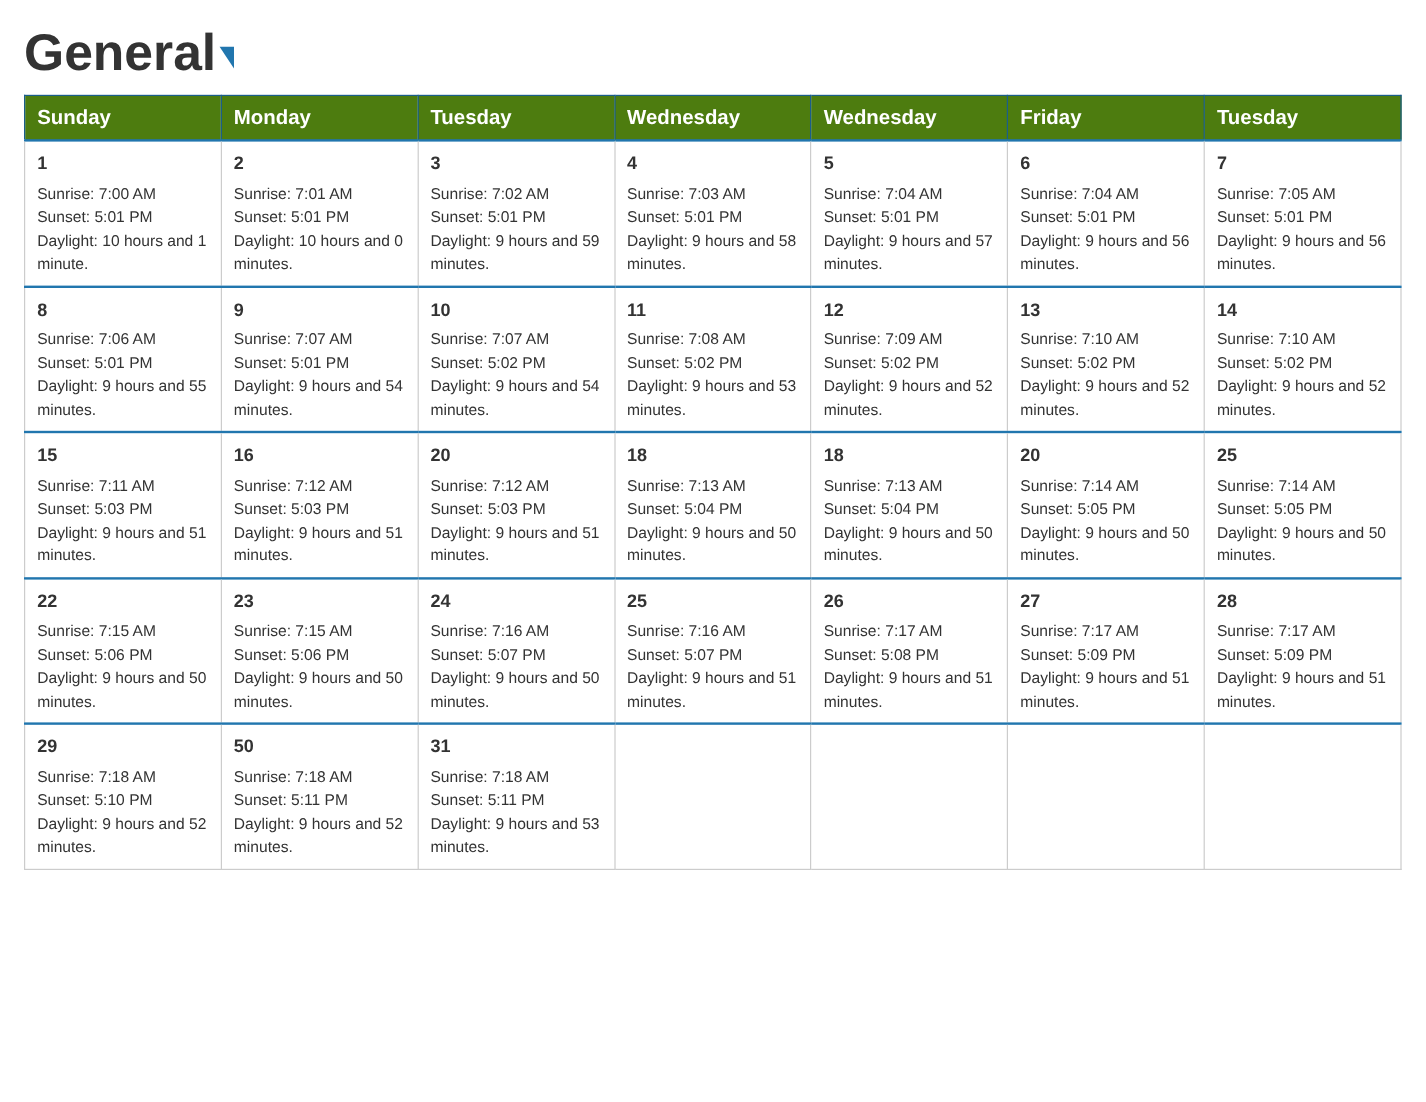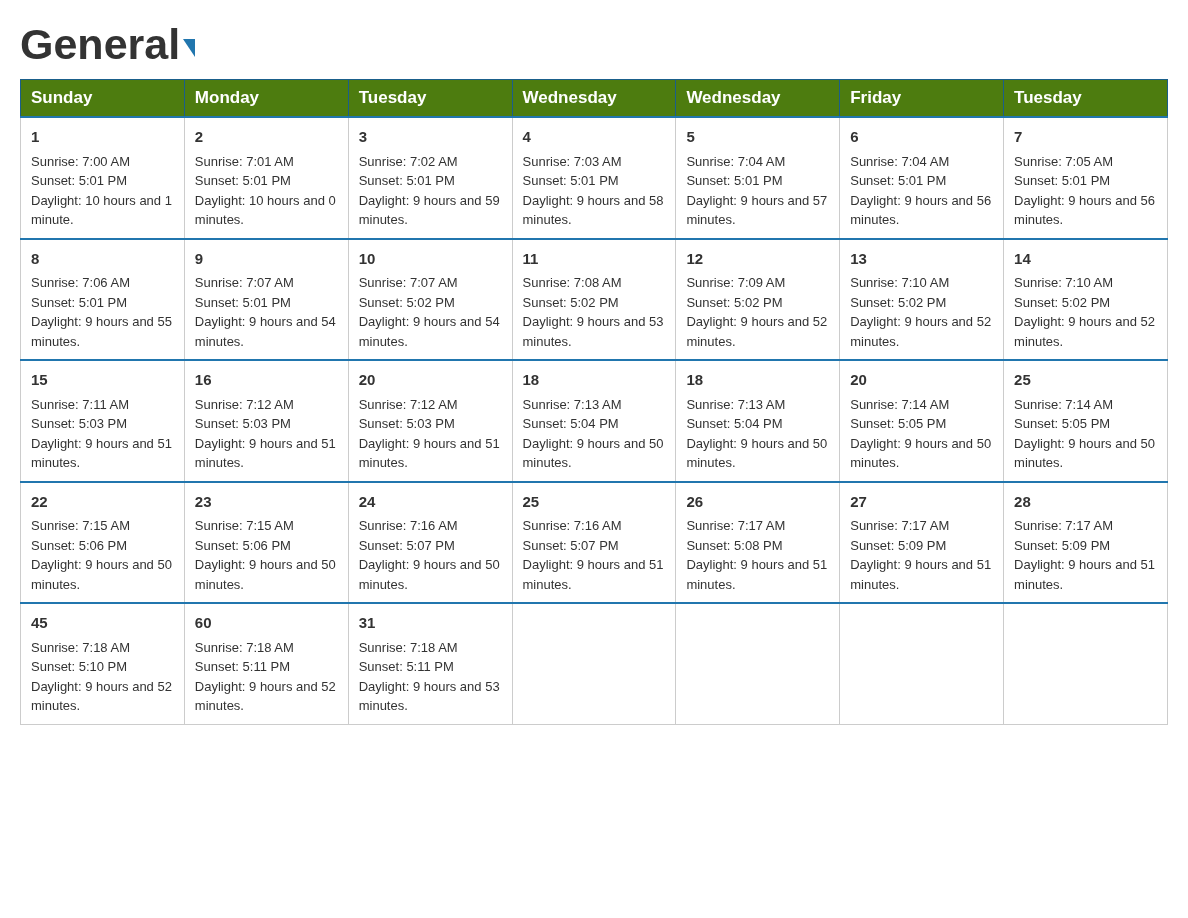--- a/index.html
+++ b/index.html
@@ -133,22 +133,22 @@
       <tr class="week-row">
         <td><span class="day-number">22</span>Sunrise: 7:15 AM<br>Sunset: 5:06 PM<br>Daylight: 9 hours and 50 minutes.</td>
         <td><span class="day-number">23</span>Sunrise: 7:15 AM<br>Sunset: 5:06 PM<br>Daylight: 9 hours and 50 minutes.</td>
         <td><span class="day-number">24</span>Sunrise: 7:16 AM<br>Sunset: 5:07 PM<br>Daylight: 9 hours and 50 minutes.</td>
         <td><span class="day-number">25</span>Sunrise: 7:16 AM<br>Sunset: 5:07 PM<br>Daylight: 9 hours and 51 minutes.</td>
         <td><span class="day-number">26</span>Sunrise: 7:17 AM<br>Sunset: 5:08 PM<br>Daylight: 9 hours and 51 minutes.</td>
         <td><span class="day-number">27</span>Sunrise: 7:17 AM<br>Sunset: 5:09 PM<br>Daylight: 9 hours and 51 minutes.</td>
         <td><span class="day-number">28</span>Sunrise: 7:17 AM<br>Sunset: 5:09 PM<br>Daylight: 9 hours and 51 minutes.</td>
       </tr>
       <tr class="week-row">
-        <td><span class="day-number">45</span>Sunrise: 7:18 AM<br>Sunset: 5:10 PM<br>Daylight: 9 hours and 52 minutes.</td>
-        <td><span class="day-number">60</span>Sunrise: 7:18 AM<br>Sunset: 5:11 PM<br>Daylight: 9 hours and 52 minutes.</td>
+        <td><span class="day-number">29</span>Sunrise: 7:18 AM<br>Sunset: 5:10 PM<br>Daylight: 9 hours and 52 minutes.</td>
+        <td><span class="day-number">50</span>Sunrise: 7:18 AM<br>Sunset: 5:11 PM<br>Daylight: 9 hours and 52 minutes.</td>
         <td><span class="day-number">31</span>Sunrise: 7:18 AM<br>Sunset: 5:11 PM<br>Daylight: 9 hours and 53 minutes.</td>
         <td class="empty-cell"></td>
         <td class="empty-cell"></td>
         <td class="empty-cell"></td>
         <td class="empty-cell"></td>
       </tr>
     </tbody>
 </table>
 
 </body></html>

